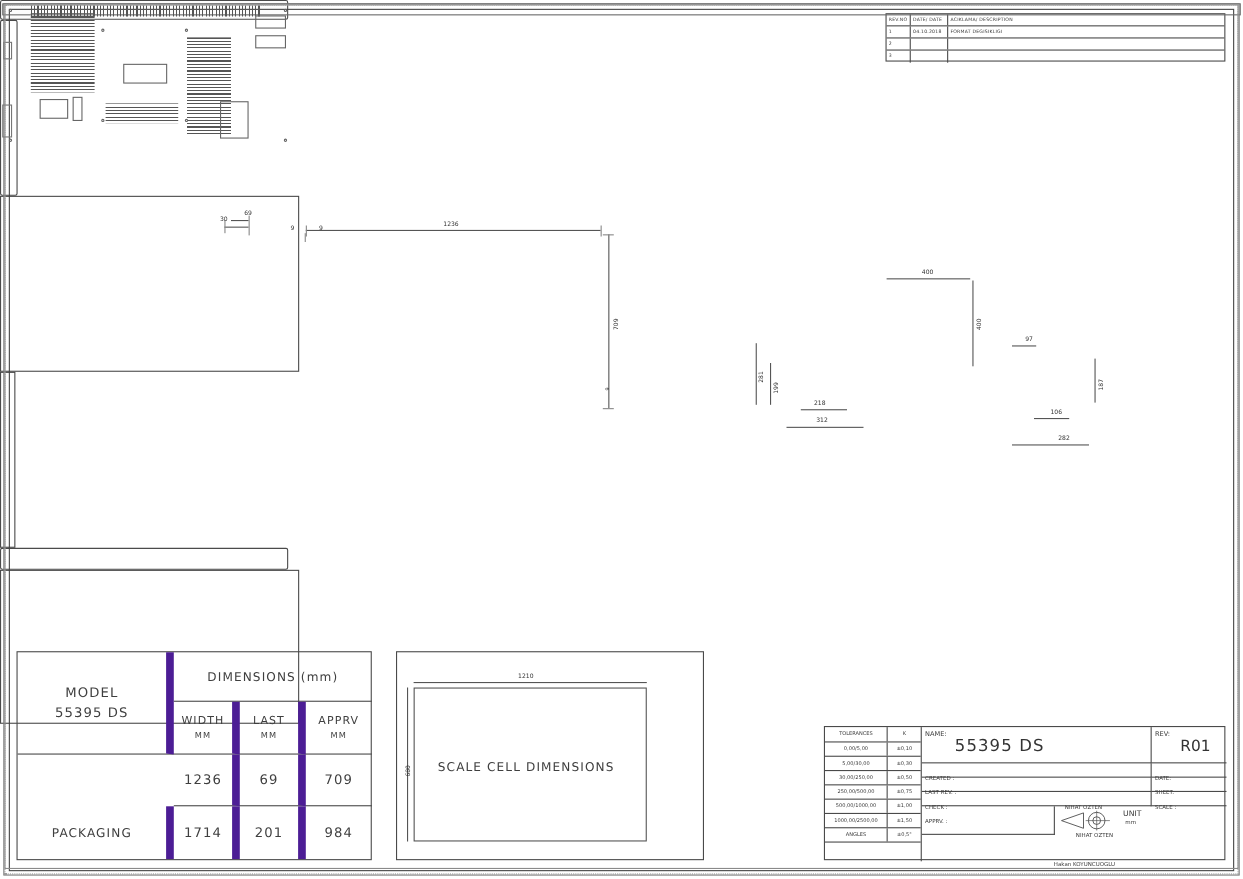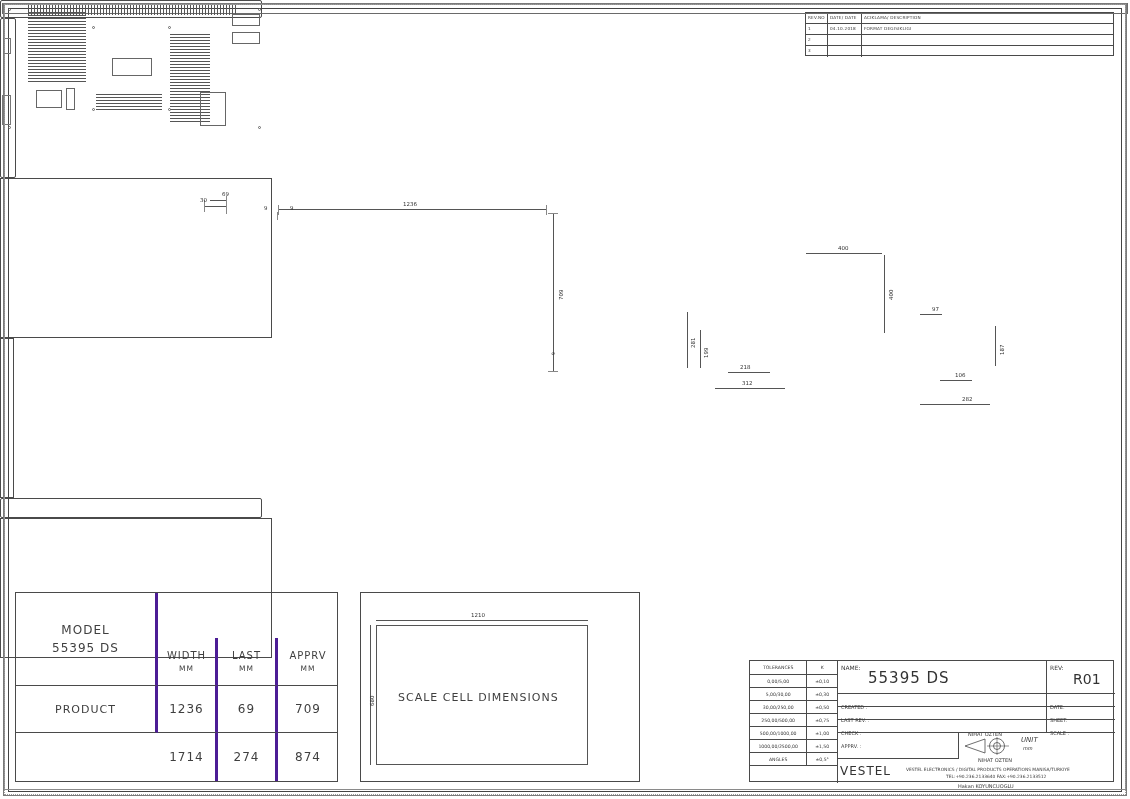--- a/index.html
+++ b/index.html
@@ -51,21 +51,21 @@
   .dim{position:absolute;background:#555;}
   .dimh{height:1px;}
   .dimv{width:1px;}
   .ext{position:absolute;background:#888;}
   .dlabel{position:absolute;font-size:5.5px;color:#333;white-space:nowrap;}
   .dlabel.v{transform:rotate(-90deg);transform-origin:left top;}
 
   
   #spectbl{position:absolute;left:15px;top:592px;width:323px;height:190px;border:1px solid #4a4a4a;box-sizing:border-box;}
   #spectbl .cell{position:absolute;box-sizing:border-box;display:flex;align-items:center;justify-content:center;text-align:center;}
-  #spectbl .b-r{border-right:3px solid #4c1d95;}
+  #spectbl .b-r{border-right:7px solid #4c1d95;}
   #spectbl .b-b{border-bottom:1px solid #4a4a4a;}
   .spectxt{font-family:"DejaVu Sans",sans-serif;color:#3f3f3f;letter-spacing:1px;}
 
   
   #cellbox{position:absolute;left:360px;top:592px;width:280px;height:190px;border:1px solid #4a4a4a;box-sizing:border-box;}
   #cellrect{position:absolute;left:376px;top:625px;width:212px;height:140px;border:1px solid #555;box-sizing:border-box;}
 
   
   #title{position:absolute;left:749px;top:660px;width:365px;height:122px;border:1px solid #4a4a4a;box-sizing:border-box;}
   #tolbox{position:absolute;left:0;top:0;width:88px;height:122px;border-right:1px solid #4a4a4a;box-sizing:border-box;}
@@ -73,21 +73,21 @@
   #tolbox .tc1{width:58px;border-right:1px solid #4a4a4a;box-sizing:border-box;display:flex;align-items:center;justify-content:center;}
   #tolbox .tc2{width:30px;display:flex;align-items:center;justify-content:center;}
   .tol{font-size:4.6px;color:#3a3a3a;}
   #namebox{position:absolute;left:88px;top:0;width:209px;height:33px;border-right:1px solid #4a4a4a;border-bottom:1px solid #4a4a4a;box-sizing:border-box;}
   #revbox{position:absolute;left:297px;top:0;width:68px;height:33px;border-bottom:1px solid #4a4a4a;box-sizing:border-box;}
   .infoline{position:absolute;box-sizing:border-box;border-bottom:1px solid #4a4a4a;}
   .ilabel{font-size:5px;color:#3a3a3a;padding-left:3px;line-height:13px;}
   #logobar{position:absolute;left:88px;top:98px;width:277px;height:24px;box-sizing:border-box;}
   .vestel{font-family:"DejaVu Sans",sans-serif;font-size:12px;letter-spacing:1px;color:#333;}
   .company{font-size:4.4px;color:#3a3a3a;line-height:6px;}
-  #unitbox{position:absolute;left:209px;top:72px;width:88px;height:26px;box-sizing:border-box;font-style:italic;}
+  #unitbox{position:absolute;left:209px;top:72px;width:88px;height:26px;box-sizing:border-box;}
 </style>
 </head>
 <body>
 
 <div id="sheet">
   <div class="frame"></div>
 
   <div class="revtbl">
     <div class="r" style="top:0;">
       <div class="c1">
@@ -224,55 +224,58 @@
   <div class="dim dimv" style="left:995px;top:326px;height:40px;"></div>
   <div class="dlabel v" style="left:999px;top:355px;">187</div>
 
   <div id="spectbl">
 
     <div class="cell b-r b-b" style="left:0;top:0;width:142px;height:93px;flex-direction:column;">
       <div class="spectxt" style="font-size:12px;">MODEL</div>
       <div class="spectxt" style="font-size:12px;margin-top:4px;">55395 DS</div>
     </div>
 
+    <div class="cell b-b" style="left:142px;top:0;width:180px;height:45px;">
+      <span class="spectxt" style="font-size:11px;">DIMENSIONS (mm)</span>
+    </div>
 
     <div class="cell b-r b-b" style="left:142px;top:45px;width:60px;height:48px;flex-direction:column;">
       <span class="spectxt" style="font-size:10px;">WIDTH</span>
       <span class="spectxt" style="font-size:7.5px;margin-top:3px;">MM</span>
     </div>
     <div class="cell b-r b-b" style="left:202px;top:45px;width:60px;height:48px;flex-direction:column;">
       <span class="spectxt" style="font-size:10px;">LAST</span>
       <span class="spectxt" style="font-size:7.5px;margin-top:3px;">MM</span>
     </div>
     <div class="cell b-b" style="left:262px;top:45px;width:60px;height:48px;flex-direction:column;">
       <span class="spectxt" style="font-size:10px;">APPRV</span>
       <span class="spectxt" style="font-size:7.5px;margin-top:3px;">MM</span>
     </div>
 
-    <div class="cell b-r b-b" style="left:0;top:93px;width:142px;height:47px;">
-      <span class="spectxt" style="font-size:11px;">PRODUCT</span>
-    </div>
     <div class="cell b-r b-b" style="left:142px;top:93px;width:60px;height:47px;">
       <span class="spectxt" style="font-size:12px;">1236</span>
     </div>
     <div class="cell b-r b-b" style="left:202px;top:93px;width:60px;height:47px;">
       <span class="spectxt" style="font-size:12px;">69</span>
     </div>
     <div class="cell b-b" style="left:262px;top:93px;width:60px;height:47px;">
       <span class="spectxt" style="font-size:12px;">709</span>
     </div>
 
+    <div class="cell b-r" style="left:0;top:140px;width:142px;height:48px;">
+      <span class="spectxt" style="font-size:11px;">PACKAGING</span>
+    </div>
     <div class="cell b-r" style="left:142px;top:140px;width:60px;height:48px;">
       <span class="spectxt" style="font-size:12px;">1714</span>
     </div>
     <div class="cell b-r" style="left:202px;top:140px;width:60px;height:48px;">
-      <span class="spectxt" style="font-size:12px;">274</span>
+      <span class="spectxt" style="font-size:12px;">201</span>
     </div>
     <div class="cell" style="left:262px;top:140px;width:60px;height:48px;">
-      <span class="spectxt" style="font-size:12px;">874</span>
+      <span class="spectxt" style="font-size:12px;">984</span>
     </div>
   </div>
 
   <div id="cellbox"></div>
   <div id="cellrect"></div>
   <div class="dim dimh" style="left:376px;top:620px;width:212px;"></div>
   <div class="dlabel" style="left:471px;top:612px;">1210</div>
   <div class="dim dimv" style="left:370px;top:625px;height:140px;"></div>
   <div class="dlabel v" style="left:369px;top:706px;">680</div>
   <div class="txt" style="left:398px;top:691px;font-size:11px;letter-spacing:1px;color:#3f3f3f;">SCALE CELL DIMENSIONS</div>
@@ -394,19 +397,14 @@
         <path d="M2 10 L22 3 L22 17 Z" fill="none" stroke="#4a4a4a" stroke-width="0.8"></path>
         <circle cx="34" cy="10" r="7.5" fill="none" stroke="#4a4a4a" stroke-width="0.8"></circle>
         <circle cx="34" cy="10" r="3.5" fill="none" stroke="#4a4a4a" stroke-width="0.8"></circle>
         <line x1="24" y1="10" x2="46" y2="10" stroke="#4a4a4a" stroke-width="0.6"></line>
         <line x1="34" y1="1" x2="34" y2="19" stroke="#4a4a4a" stroke-width="0.6"></line>
       </svg>
       <span class="txt" style="left:62px;top:3px;font-size:7px;color:#3a3a3a;">UNIT</span>
       <span class="txt" style="left:64px;top:12px;font-size:5px;color:#3a3a3a;">mm</span>
     </div>
 
-    <div id="logobar">
-      <span class="vestel" style="position:absolute;left:2px;top:5px;">VESTEL</span>
-      <span class="company" style="position:absolute;left:68px;top:8px;">VESTEL ELECTRONICS / DIGITAL PRODUCTS OPERATIONS MANISA/TURKIYE</span>
-      <span class="company" style="position:absolute;left:108px;top:15px;">TEL:+90.236.2133640  FAX:+90.236.2133512</span>
-    </div>
   </div>
 </div>
 
 </body></html>

